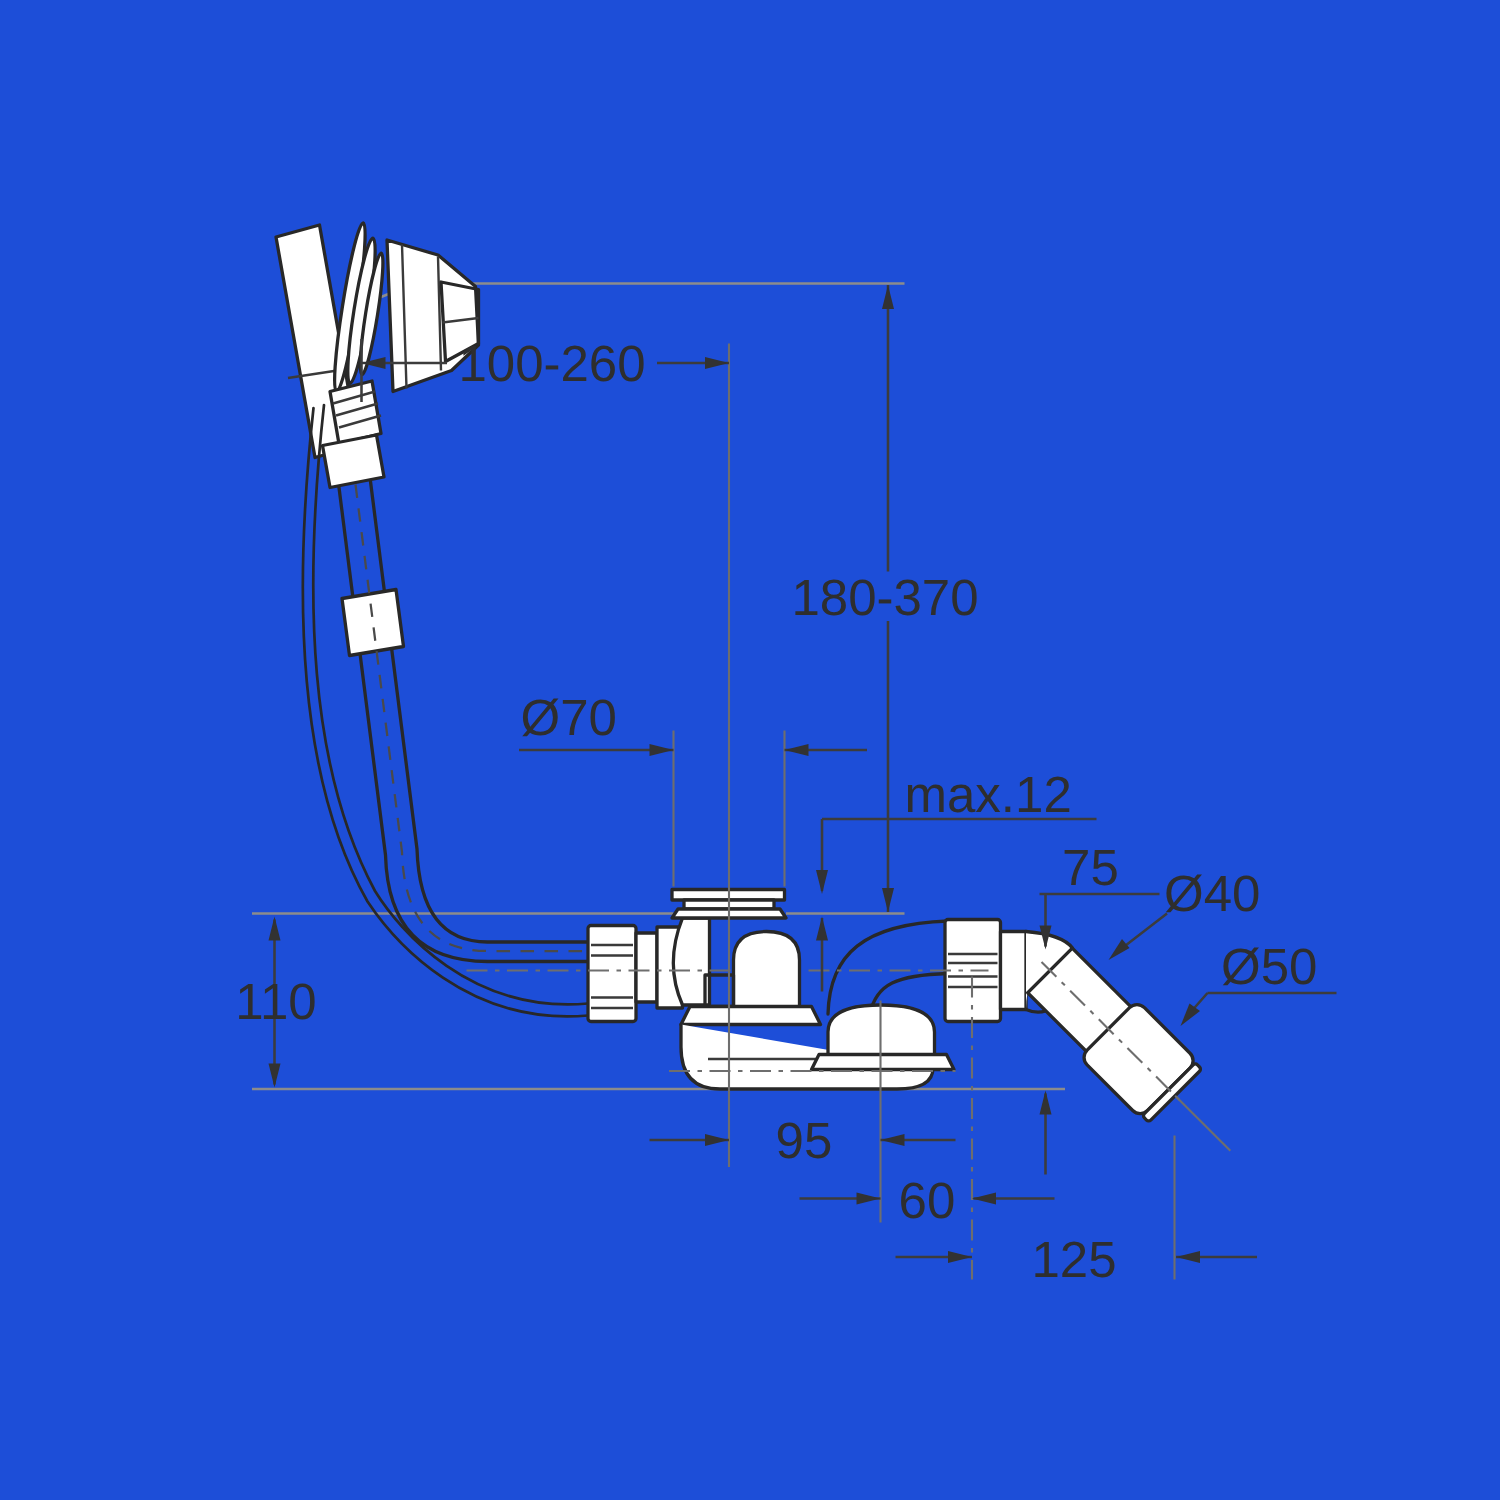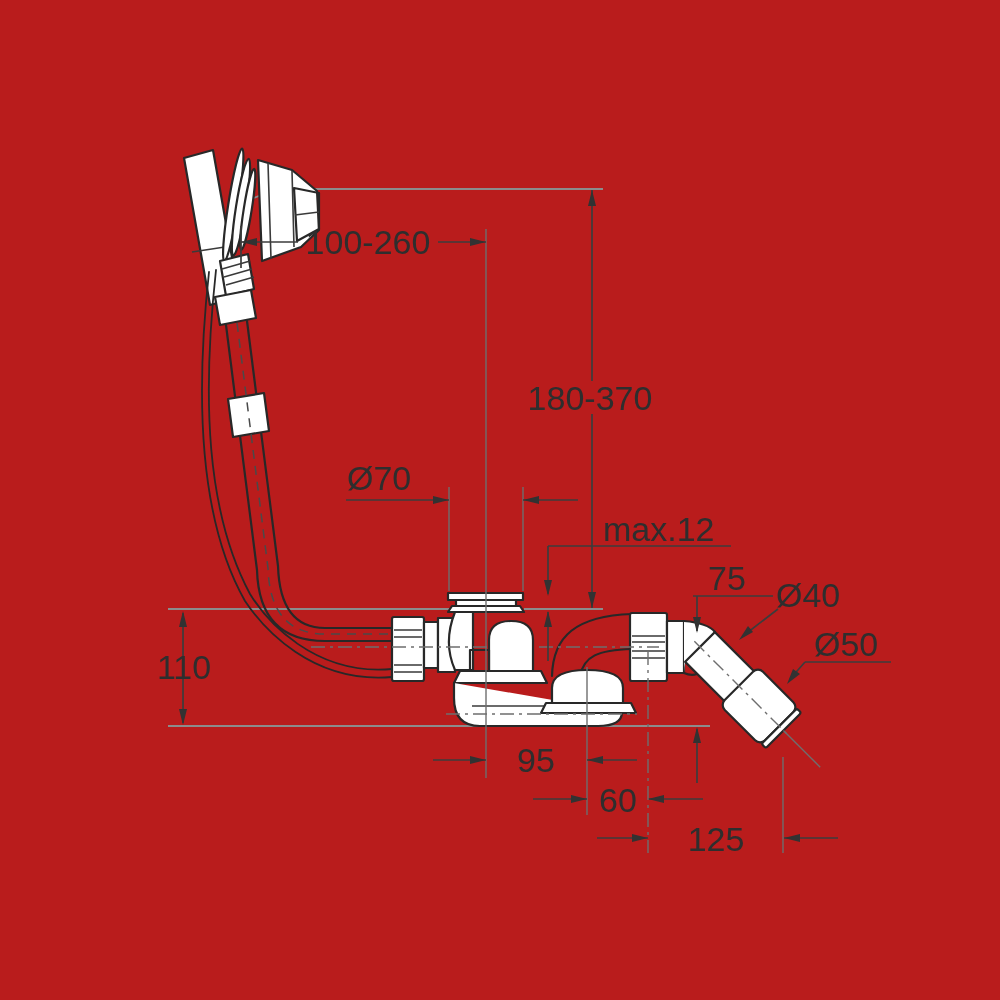--- a/index.html
+++ b/index.html
@@ -1,16 +1,16 @@
 <!DOCTYPE html>
 <html><head>
 <meta charset="utf-8">
 <style>
   html,body{margin:0;padding:0;background:#fff;}
-  .stage{position:relative;width:1000px;height:1000px;background:#b91c1c;overflow:hidden;}
+  .stage{position:relative;width:1000px;height:1000px;background:#1d4ed8;overflow:hidden;}
   svg{display:block;}
   
   .obj{fill:none;stroke:#282828;stroke-width:2.2;stroke-linecap:round;stroke-linejoin:round;}
   .objf{fill:#ffffff;stroke:#282828;stroke-width:2.2;stroke-linecap:round;stroke-linejoin:round;}
   .det{fill:none;stroke:#3a3a3a;stroke-width:1.6;}
   
   .dim{fill:none;stroke:#3c3c3c;stroke-width:1.7;}
   .arr{fill:#323232;stroke:none;}
   
   .ref{fill:none;stroke:#8c8c8c;stroke-width:1.8;}

